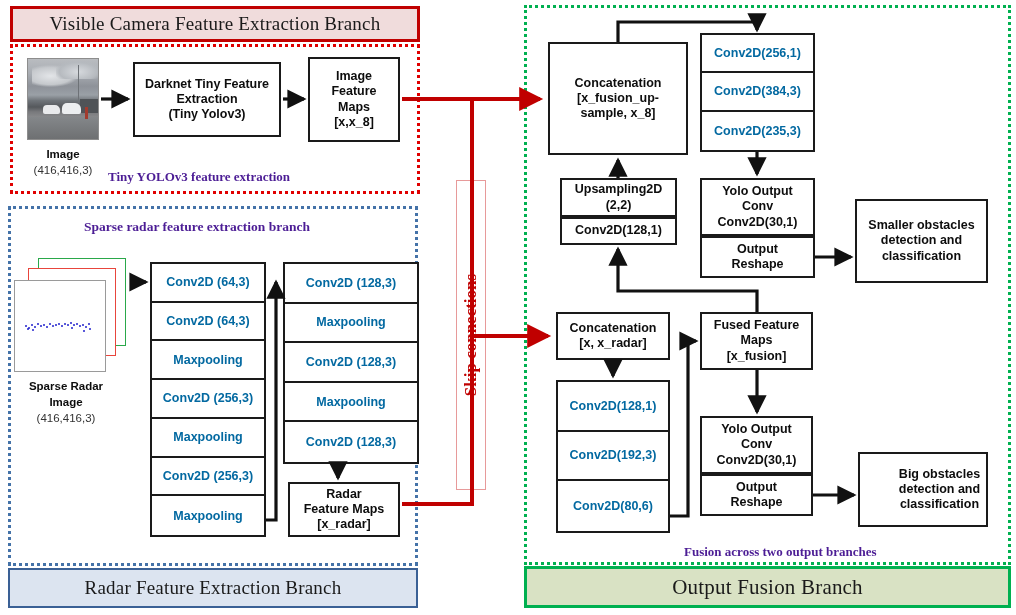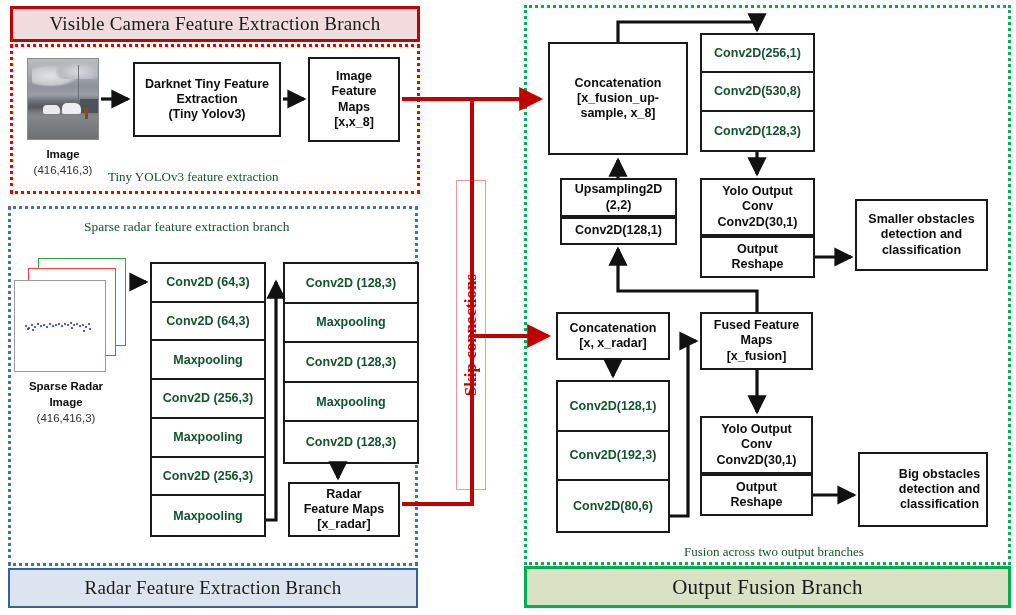--- a/index.html
+++ b/index.html
@@ -50,23 +50,23 @@
     border: 3px dotted #4472a8;
   }
   .dash-green {
     left: 524px; top: 5px; width: 487px; height: 560px;
     border: 3px dotted #00b050;
   }
 
   
   .red-caption {
     position: absolute;
-    color: #14532d;
+    color: #4c1d95;
     font-family: "Liberation Serif", serif;
-    font-weight: normal;
+    font-weight: bold;
     font-size: 13px;
     white-space: nowrap;
   }
 
   
   .node {
     position: absolute;
     border: 2.5px solid #1a1a1a;
     background: #ffffff;
     display: flex; flex-direction: column;
@@ -82,21 +82,21 @@
 
   
   .stack {
     position: absolute;
     border: 2.5px solid #1a1a1a;
     background: #fff;
   }
   .stack > .cell {
     border-bottom: 2.5px solid #1a1a1a;
     display: flex; align-items: center; justify-content: center;
-    font-size: 12.5px; font-weight: bold; color: #14532d;
+    font-size: 12.5px; font-weight: bold; color: #0369a1;
     text-align: center;
     white-space: nowrap;
   }
   .stack > .cell:last-child { border-bottom: none; }
 
   
   .thumb-cam {
     position: absolute;
     left: 27px; top: 58px; width: 72px; height: 82px;
     border: 1px solid #8d8d8d;
@@ -308,35 +308,35 @@
   <div class="node" style="left:560px; top:178px; width:117px; height:39px;">
     <span class="ln">Upsampling2D</span>
     <span class="ln">(2,2)</span>
   </div>
   <div class="node" style="left:560px; top:217px; width:117px; height:28px;">
     <span class="ln">Conv2D(128,1)</span>
   </div>
 
   <div class="stack" id="small-head" style="left:700px; top:33px; width:115px; height:119px;">
       <div class="cell" style="height: 33.3333%;">Conv2D(256,1)</div>
-      <div class="cell" style="height: 33.3333%;">Conv2D(530,8)</div>
-      <div class="cell" style="height: 33.3333%;">Conv2D(128,3)</div>
+      <div class="cell" style="height: 33.3333%;">Conv2D(384,3)</div>
+      <div class="cell" style="height: 33.3333%;">Conv2D(235,3)</div>
     </div>
 
   <div class="node" style="left:700px; top:178px; width:115px; height:58px;">
     <span class="ln">Yolo Output</span>
     <span class="ln">Conv</span>
     <span class="ln">Conv2D(30,1)</span>
   </div>
   <div class="node" style="left:700px; top:236px; width:115px; height:42px;">
     <span class="ln">Output</span>
     <span class="ln">Reshape</span>
   </div>
 
-  <div class="node" style="left:855px; top:199px; width:133px; height:72px;">
+  <div class="node" style="left:855px; top:199px; width:133px; height:84px;">
     <span class="ln">Smaller obstacles</span>
     <span class="ln">detection and</span>
     <span class="ln">classification</span>
   </div>
 
   <div class="node" style="left:556px; top:312px; width:114px; height:48px;">
     <span class="ln">Concatenation</span>
     <span class="ln">[x, x_radar]</span>
   </div>
 

